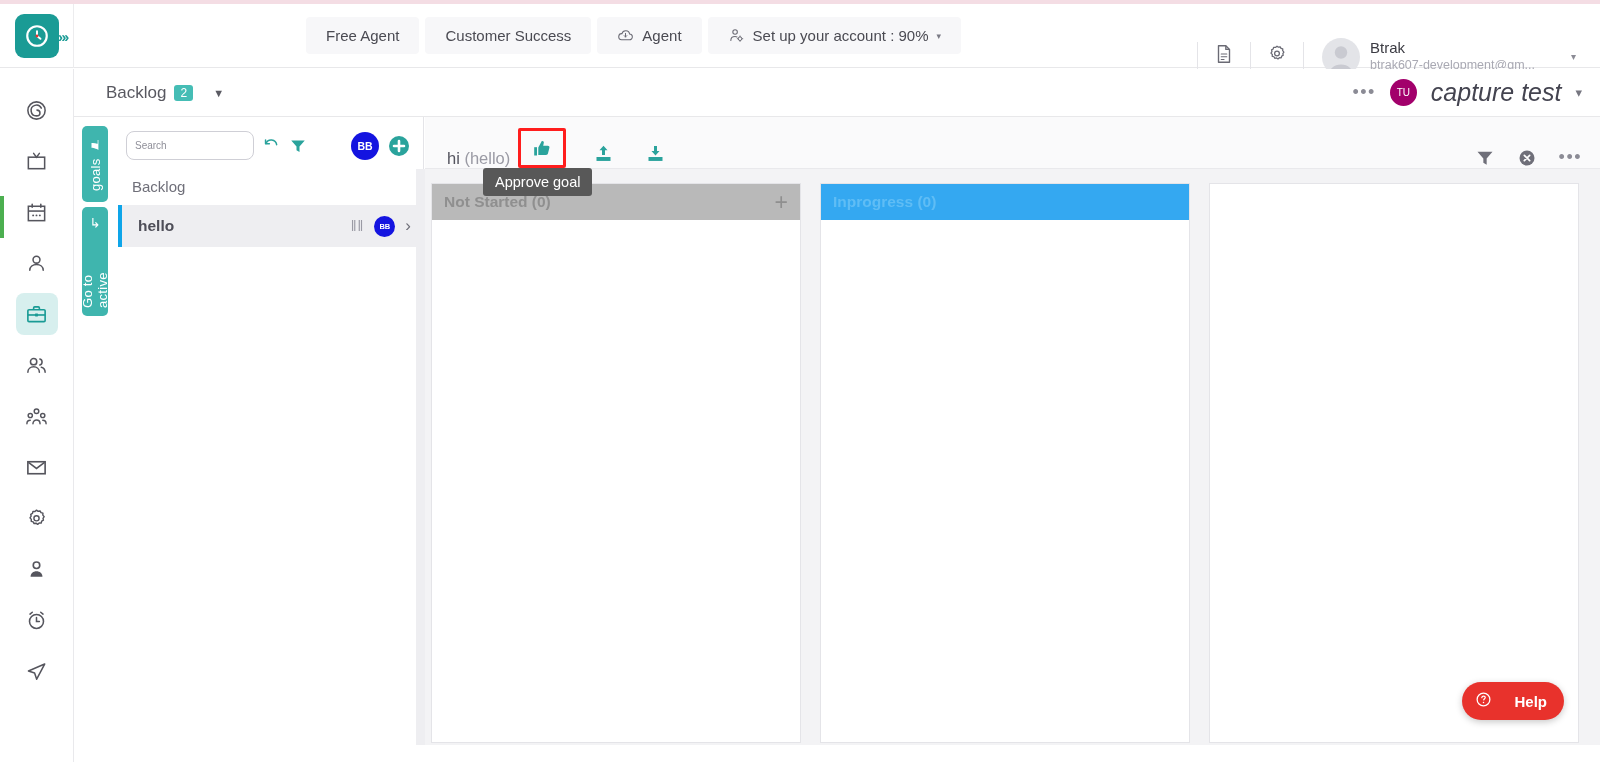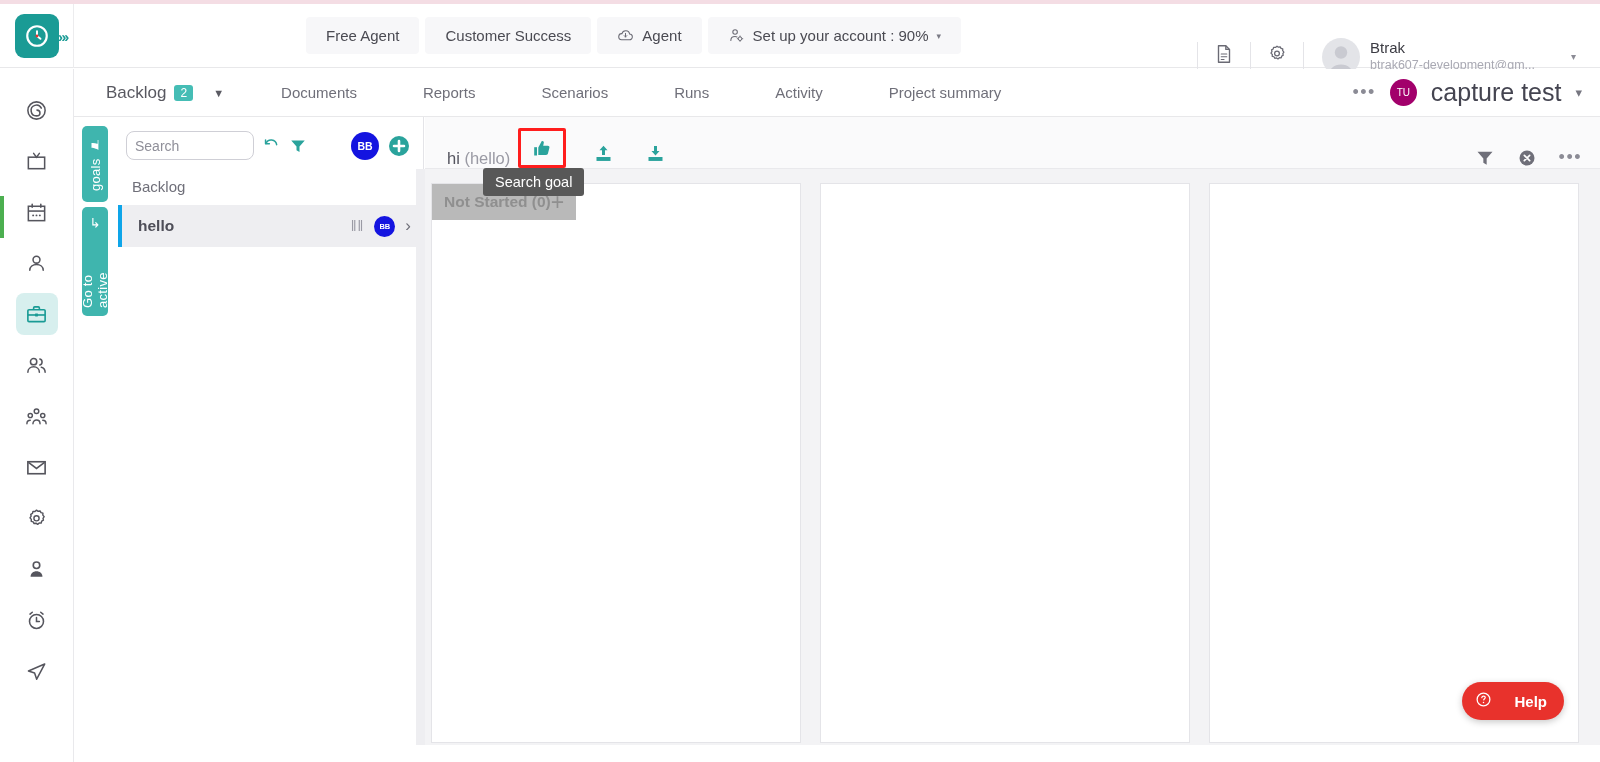--- a/index.html
+++ b/index.html
@@ -97,32 +97,32 @@
   .tab-caret { color: #5b5b63; font-size: 11px; margin-left: 10px; cursor: pointer; }
   .tab-items { display: flex; align-items: center; gap: 0; margin-left: 24px; }
   .tab-item { font-size: 15px; color: #6f6f79; padding: 0 33px; cursor: pointer; white-space: nowrap; }
 
   .tabbar-right { margin-left: auto; display: flex; align-items: center; gap: 14px; padding-right: 18px; }
   .dots { color: #8b8b95; letter-spacing: 1.5px; font-size: 18px; cursor: pointer; }
   .avatar-sm {
     width: 27px; height: 27px; border-radius: 50%; background: #a2006b; color: #fff;
     font-size: 10px; display: flex; align-items: center; justify-content: center;
   }
-  .project-name { font-size: 25px; color: #444450; cursor: pointer; }
+  .project-name { font-size: 25px; color: #444450; cursor: pointer; font-style: italic; }
   .project-caret { color: #767680; font-size: 13px; cursor: pointer; }
 
   
   .panel {
     position: absolute; top: 117px; left: 118px; width: 306px; height: 628px;
     background: #fff; border-right: 1px solid #e4e4e8;
   }
   .panel-top { display: flex; align-items: center; padding: 14px 12px 8px 8px; gap: 8px; }
   .search-input {
     width: 128px; height: 29px; border: 1px solid #cfcfd6; border-radius: 8px;
-    padding: 0 8px; font-size: 14px; color: #5a5a62;
+    padding: 0 8px; font-size: 10px; color: #5a5a62;
     font-family: "Liberation Sans", sans-serif; outline: none;
   }
   .search-input::placeholder { color: #8f8f99; }
   .panel-icon { cursor: pointer; display: flex; align-items: center; }
   .avatar-bb {
     width: 28px; height: 28px; border-radius: 50%; background: #1414e0; color: #fff;
     font-size: 10.5px; font-weight: bold; display: flex; align-items: center; justify-content: center;
     cursor: pointer;
   }
   .panel-section { padding: 10px 0 10px 14px; font-size: 15px; color: #6f6f79; }
@@ -160,21 +160,21 @@
     background: #585858; color: #fff; font-size: 14.5px;
     padding: 6px 12px; border-radius: 3px; white-space: nowrap;
   }
 
   .board {
     position: absolute; top: 169px; left: 425px; width: 1175px; height: 576px;
     background: #f3f3f5; padding: 14px 0 0 6px; display: flex; gap: 19px; overflow: hidden;
   }
   .column {
     width: 370px; background: #fff; border: 1px solid #e4e4e8; flex: 0 0 auto;
-    display: flex; flex-direction: row; height: 560px;
+    display: flex; flex-direction: column; height: 560px;
   }
   .col-head {
     height: 36px; display: flex; align-items: center; padding: 0 12px;
     font-size: 15.5px; font-weight: bold;
   }
   .col-head .plus { margin-left: auto; font-size: 23px; font-weight: normal; cursor: pointer; line-height: 1; }
   .col-body { flex: 1; background: #fff; }
 
   
   .help-btn {
@@ -363,28 +363,20 @@
     <span style="writing-mode:horizontal-tb;">↰</span>
   </div>
 
   <div class="tabbar">
     <div class="tab-backlog">
       <span class="tab-backlog-label">Backlog</span>
       <span class="badge-count">2</span>
     </div>
     <span class="tab-caret">▼</span>
 
-    <div class="tab-items">
-      <div class="tab-item"><span>Documents</span></div>
-      <div class="tab-item"><span>Reports</span></div>
-      <div class="tab-item"><span>Scenarios</span></div>
-      <div class="tab-item"><span>Runs</span></div>
-      <div class="tab-item"><span>Activity</span></div>
-      <div class="tab-item"><span>Project summary</span></div>
-    </div>
 
     <div class="tabbar-right">
       <span class="dots">•••</span>
       <span class="avatar-sm">TU</span>
       <span class="project-name">capture test</span>
       <span class="project-caret">▾</span>
     </div>
   </div>
 
   <div class="panel">
@@ -455,35 +447,38 @@
         <svg width="20" height="20" viewBox="0 0 24 24">
           <circle cx="12" cy="12" r="9" fill="#6f6f79"></circle>
           <path d="M8.8 8.8l6.4 6.4M15.2 8.8l-6.4 6.4" stroke="#fff" stroke-width="2" stroke-linecap="round"></path>
         </svg>
       </span>
       <span class="dots">•••</span>
     </div>
   </div>
 
   <div class="tooltip">
-    <span>Search goal</span>
+    <span>Approve goal</span>
   </div>
 
   <div class="scroll-edge"></div>
   <div class="board">
 
     <div class="column">
       <div class="col-head" id="head0" style="background: rgb(185, 185, 185); color: rgb(143, 143, 143);">
         <span>Not Started (0)</span>
         <span class="plus">+</span>
       </div>
       <div class="col-body"></div>
     </div>
 
     <div class="column">
+      <div class="col-head" id="head1" style="background: rgb(52, 168, 241); color: rgb(95, 189, 245);">
+        <span>Inprogress (0)</span>
+      </div>
       <div class="col-body"></div>
     </div>
 
     <div class="column">
       <div class="col-body"></div>
     </div>
   </div>
 
   <div class="help-btn" style="background: rgb(232, 50, 44);">
     <span>

